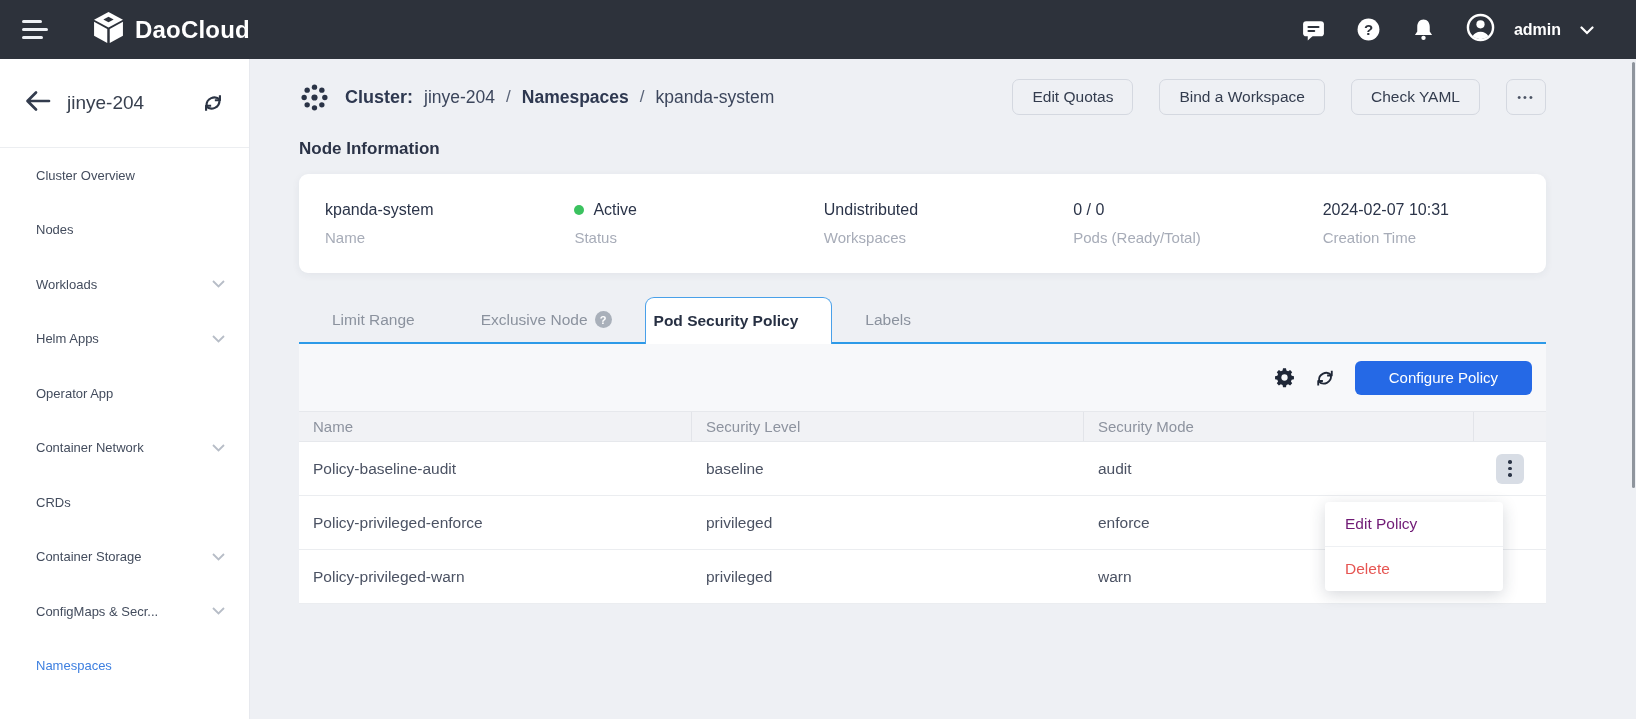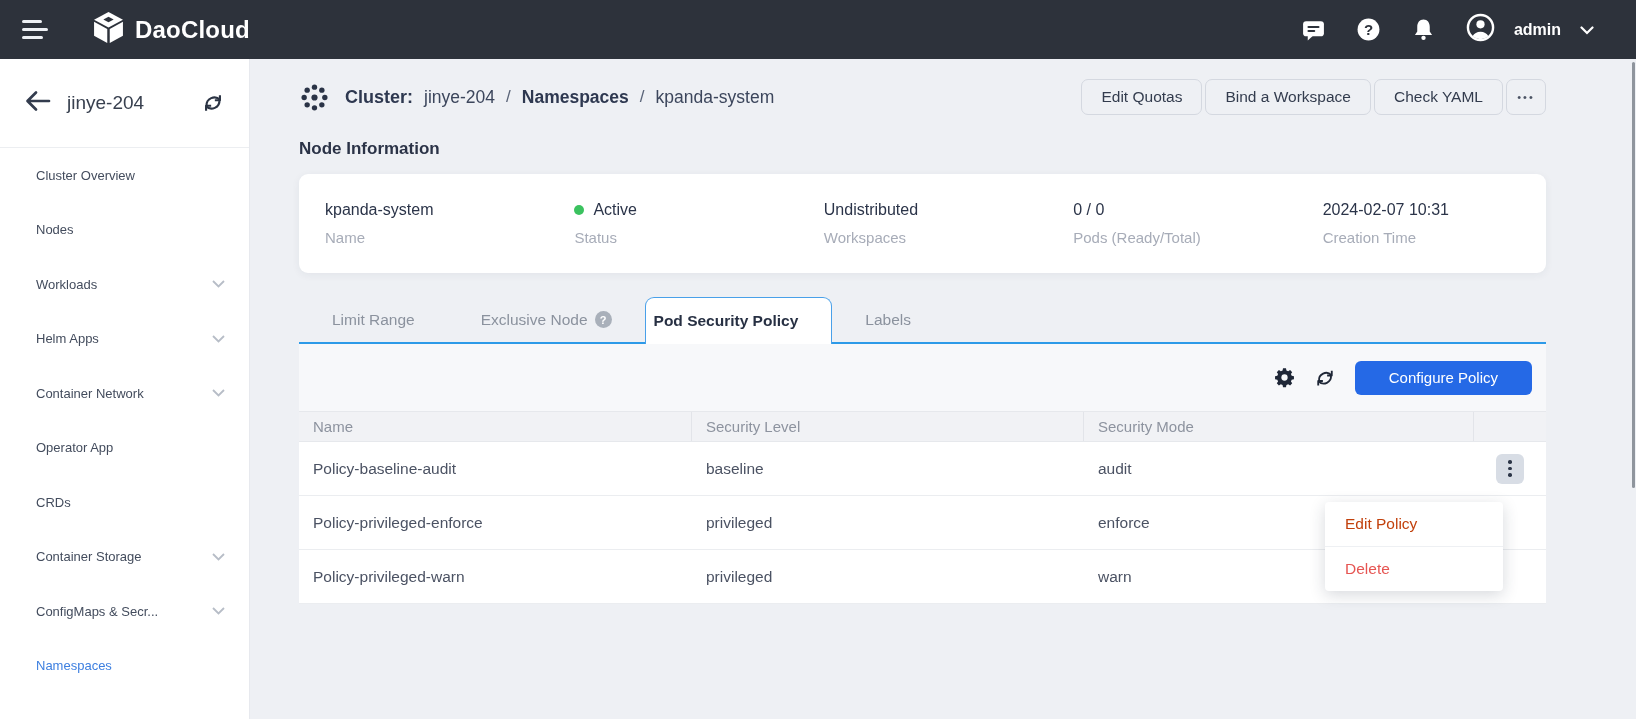--- a/index.html
+++ b/index.html
@@ -35,21 +35,21 @@
   
   .main { position:absolute; left:250px; top:59px; right:0; bottom:0; background:#eef0f4; overflow:hidden; }
   .content { position:relative; margin-left:49px; width:1247px; }
 
   .bc-row { display:flex; align-items:center; margin-top:19px; height:38px; }
   .bc-icon { margin-right:15px; display:flex; }
   .bc-label { font-size:18px; font-weight:700; color:#2e3850; margin-right:11px; }
   .bc-item { font-size:17.5px; color:#3c465c; }
   .bc-strong { font-weight:700; color:#2e3850; }
   .bc-sep { margin:0 11px; color:#5a6478; font-size:17px; }
-  .bc-actions { margin-left:auto; display:flex; gap:3px; align-items:center; }
+  .bc-actions { margin-left:auto; display:flex; gap:26px; align-items:center; }
   .btn-outline { height:36px; padding:0 19px; border:1px solid #d4d8e0; border-radius:7px;
                  background:transparent; font-size:15.5px; color:#333c4e;
                  font-family:"Liberation Sans", sans-serif; cursor:pointer; }
   .btn-more { width:40px; padding:0; font-size:11px; letter-spacing:2px; color:#4a5263; }
 
   .section-title { margin-top:23px; font-size:17px; font-weight:700; color:#2b3347; }
 
   .card { margin-top:15px; height:99px; background:#fff; border-radius:9px;
           box-shadow:0 2px 8px rgba(40,50,70,.06); display:flex; align-items:center; }
   .field { flex:1; padding-left:26px; }
@@ -90,21 +90,21 @@
           font-size:15.5px; color:#4b5263; border-bottom:1px solid #ebedf0; }
   .kebab-btn { width:28px; height:30px; background:#d8dde5; border-radius:6px;
                display:flex; flex-direction:column; align-items:center; justify-content:center;
                gap:3px; cursor:pointer; }
   .kebab-btn i { width:3.5px; height:3.5px; border-radius:50%; background:#2c3547; }
 
   
   .dropdown { position:absolute; left:1075px; top:443px; width:178px; background:#fff;
               border-radius:4px; box-shadow:0 4px 16px rgba(35,45,65,.18); z-index:10; overflow:hidden; }
   .menu-item { height:44px; display:flex; align-items:center; padding-left:20px;
-               font-size:15.5px; color:#c2410c; cursor:pointer; }
+               font-size:15.5px; color:#701a75; cursor:pointer; }
   .menu-item.danger { color:#e65552; }
   .menu-divider { height:1px; background:#eef0f3; }
 
   .scroll-thumb { position:absolute; right:1px; top:62px; width:3px; height:426px;
                   background:#8f959d; border-radius:2px; }
 </style>
 </head>
 <body>
 
 <div id="app">
@@ -200,29 +200,29 @@
     </div>
     <div class="nav-item">
       <span>Helm Apps</span>
       <span class="chev">
         <svg width="13" height="8" viewBox="0 0 13 8">
             <path d="M1 1 l5.5 5.5 L12 1" stroke="#b7bdc7" stroke-width="1.8" fill="none"></path>
           </svg>
       </span>
     </div>
     <div class="nav-item">
+      <span>Operator App</span>
+    </div>
+    <div class="nav-item">
       <span>Container Network</span>
       <span class="chev">
         <svg width="13" height="8" viewBox="0 0 13 8">
             <path d="M1 1 l5.5 5.5 L12 1" stroke="#b7bdc7" stroke-width="1.8" fill="none"></path>
           </svg>
       </span>
-    </div>
-    <div class="nav-item">
-      <span>Operator App</span>
     </div>
     <div class="nav-item">
       <span>CRDs</span>
     </div>
     <div class="nav-item">
       <span>Container Storage</span>
       <span class="chev">
         <svg width="13" height="8" viewBox="0 0 13 8">
             <path d="M1 1 l5.5 5.5 L12 1" stroke="#b7bdc7" stroke-width="1.8" fill="none"></path>
           </svg>

